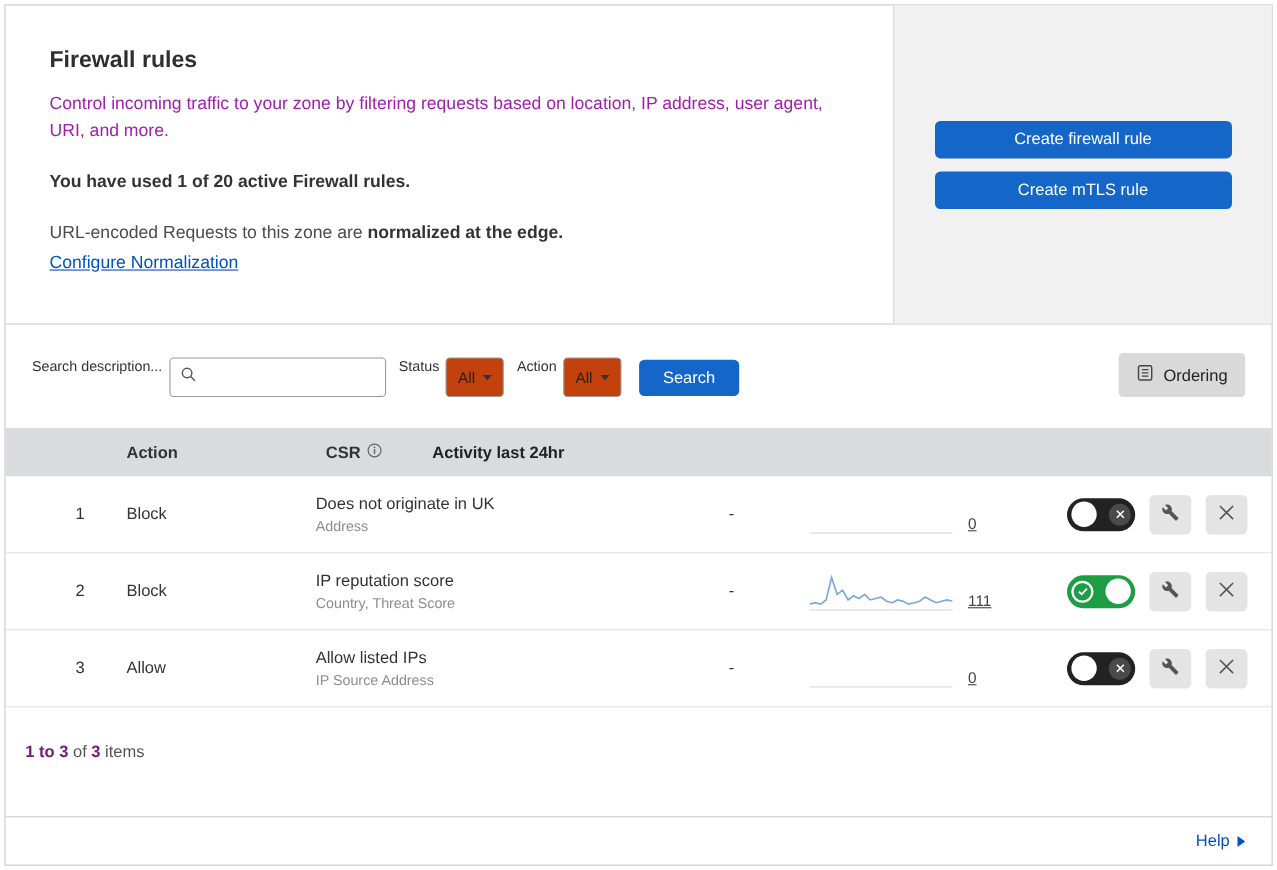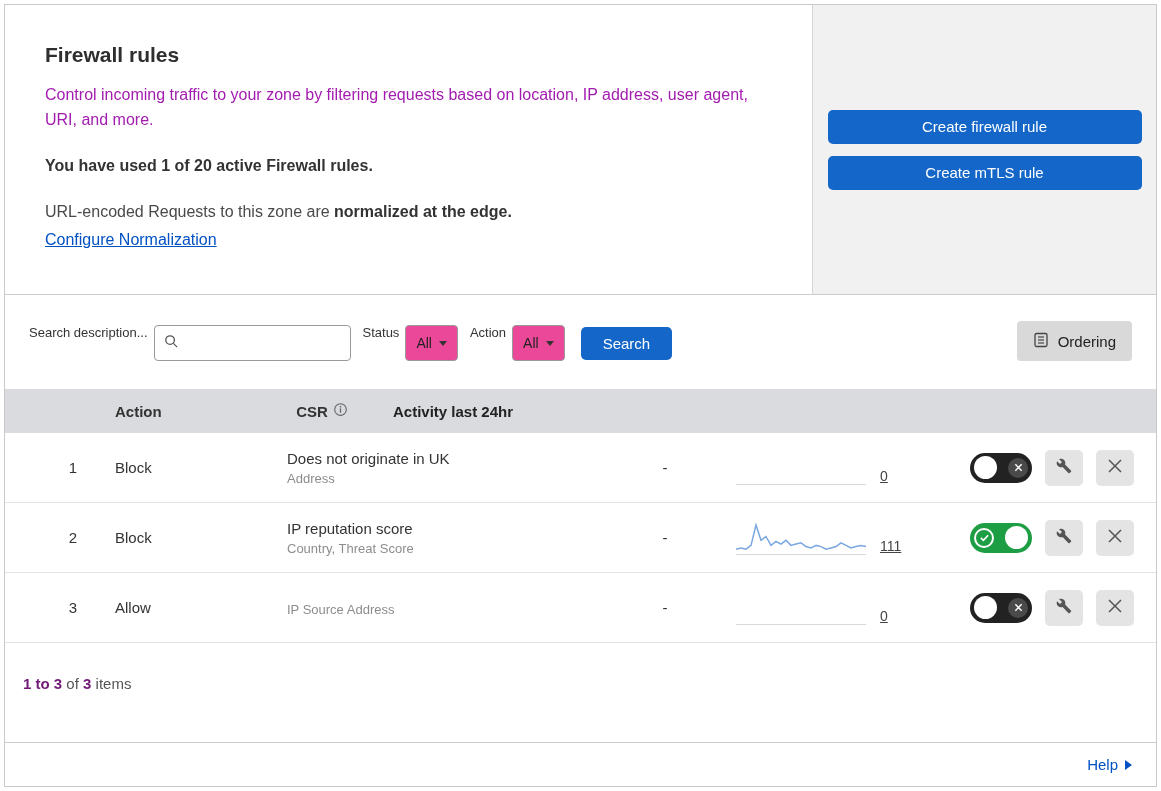--- a/index.html
+++ b/index.html
@@ -33,32 +33,32 @@
   .page-title{font-size:21px;font-weight:700;color:#2e2e2e;margin-bottom:16px;}
   .page-desc{font-size:16px;color:#a21caf;line-height:1.55;max-width:745px;margin-bottom:24px;}
   .usage-notice{font-size:16px;font-weight:700;color:#333;margin-bottom:28px;}
   .normalization{font-size:16px;color:#4a4a4a;margin-bottom:10px;}
   .normalization strong{color:#333;}
   .link{color:var(--link_blue);text-decoration:underline;font-size:16px;cursor:pointer;}
   .btn-primary{
     background:var(--primary_blue);color:#fff;border:none;border-radius:5px;
     font-size:15px;cursor:pointer;font-family:inherit;
   }
-  .top-right .btn-primary{width:314px;height:34px;}
+  .top-right .btn-primary{width:270px;height:34px;}
   
   .filter-bar{display:flex;align-items:flex-end;gap:12px;padding:20px 24px 28px;flex:0 0 auto;}
   .filter-group{display:flex;flex-direction:row;gap:6px;margin-top:10px;}
   .filter-label{font-size:13px;color:#333;}
   .search-box{
     width:197px;height:36px;border:1px solid #9a9a9a;border-radius:4px;
     display:flex;align-items:center;padding:0 9px;background:#fff;gap:6px;
   }
   .search-box input{border:none;outline:none;flex:1;font-size:14px;font-family:inherit;min-width:0;}
   .dropdown{
-    height:36px;border:1px solid #9a9a9a;border-radius:4px;background:#ec4899;
+    height:36px;border:1px solid #9a9a9a;border-radius:4px;background:#c2410c;
     padding:0 10px;display:flex;align-items:center;gap:7px;font-size:14px;color:#222;
     cursor:pointer;font-family:inherit;
   }
   .caret-down{width:0;height:0;border-left:4px solid transparent;border-right:4px solid transparent;border-top:5px solid #333;}
   .search-btn{height:33px;padding:0 22px;margin-bottom:1px;margin-left:4px;}
   .ordering-btn{
     margin-left:auto;height:40px;background:#d9d9d9;border:none;border-radius:4px;
     padding:0 16px;display:flex;align-items:center;gap:9px;font-size:15px;color:#222;
     cursor:pointer;font-family:inherit;
   }
@@ -249,20 +249,21 @@
               <path d="M1 1 L13 13 M13 1 L1 13" stroke="#555" stroke-width="1.5"></path>
             </svg></span>
       </button>
     </div>
   </div>
 
   <div class="trow">
     <div class="col-num">3</div>
     <div class="col-action">Allow</div>
     <div class="col-desc">
+      <div class="desc-title">Allow listed IPs</div>
       <div class="desc-sub">IP Source Address</div>
     </div>
     <div class="col-csr">-</div>
     <div class="col-activity">
       <div class="sparkline">
         <svg viewBox="0 0 130 34">
             <polyline fill="none" stroke="var(--sparkline_blue)" stroke-width="1.5" points=""></polyline>
           </svg>
       </div>
       <a class="activity-count">0</a>

